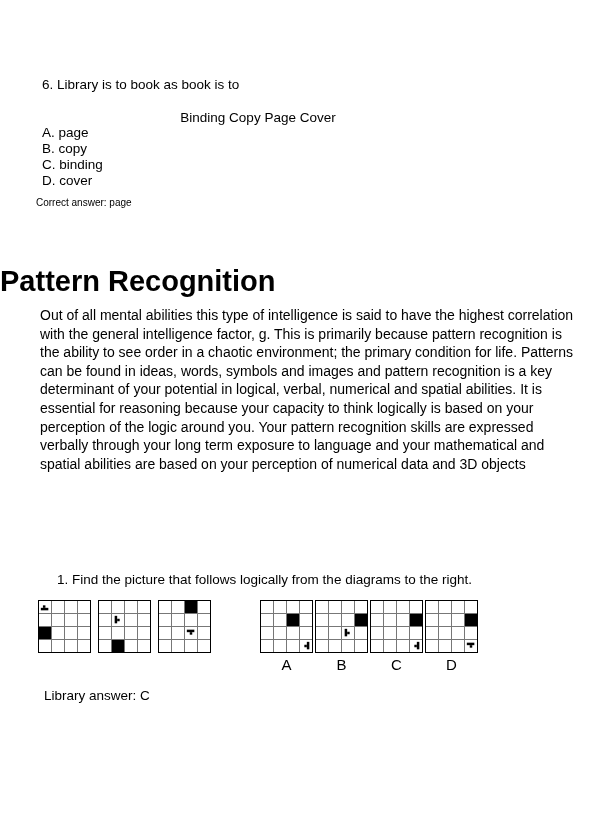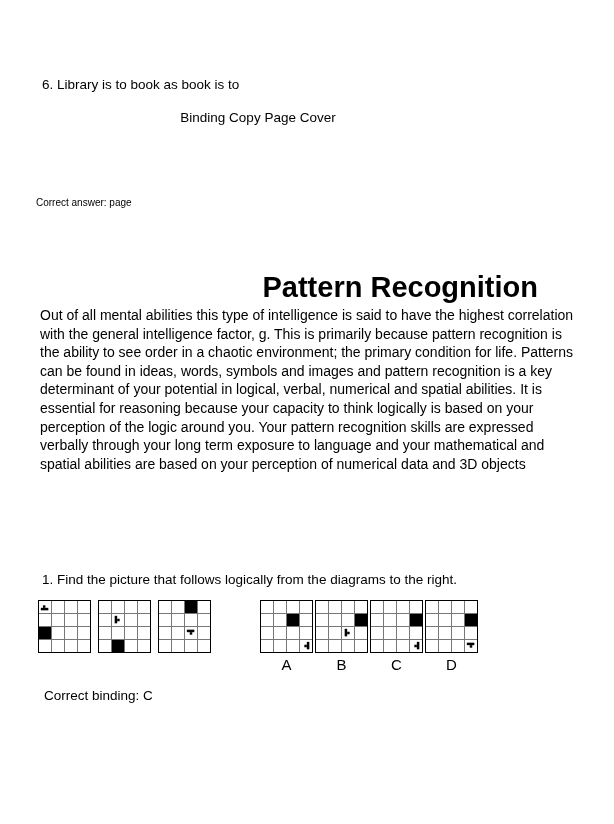--- a/index.html
+++ b/index.html
@@ -4,26 +4,26 @@
 <style>
   html,body{margin:0;padding:0;background:#ffffff;}
   body{font-family:"Liberation Sans","DejaVu Sans",sans-serif;color:#000;}
   .page{position:relative;width:614px;height:824px;background:#fff;overflow:hidden;margin-top:43px;}
 
   .q6-prompt{position:absolute;left:42px;top:34px;font-size:13.5px;}
   .word-bank{position:absolute;left:0;top:67px;width:516px;text-align:center;font-size:13.5px;}
   .q6-options{position:absolute;left:42px;top:82px;font-size:13.5px;line-height:16px;}
   .q6-correct{position:absolute;left:36px;top:154px;font-size:10px;}
 
-  .section-title{position:absolute;left:0;top:228px;width:538px;text-align:right;
+  .section-title{position:absolute;left:0;top:222px;width:538px;text-align:left;
                  font-size:29px;font-weight:bold;letter-spacing:0px;}
   .section-body{position:absolute;left:40px;top:263px;width:541px;
                 font-size:14px;line-height:18.6px;}
 
-  .q1-prompt{position:absolute;left:42px;top:529px;font-size:13.5px;text-align:right;}
+  .q1-prompt{position:absolute;left:57px;top:529px;font-size:13.5px;text-align:right;}
   .grids-row{position:absolute;left:38px;top:557px;display:flex;align-items:flex-start;}
   .seq-group{display:flex;gap:7px;}
   .opt-group{display:flex;gap:2px;margin-left:49px;}
   .opt-col{display:flex;flex-direction:column;align-items:center;}
   .opt-label{margin-top:3px;font-size:15px;}
 
   .pgrid{display:grid;grid-template-columns:repeat(4,12px);grid-auto-rows:12px;
          gap:1px;background:#777;border:1.6px solid #000;}
   .pgrid .cell{background:#fff;display:flex;align-items:center;justify-content:center;}
   .pgrid .cell.filled{background:#000;}
@@ -32,20 +32,26 @@
   .q1-correct{position:absolute;left:44px;top:645px;font-size:13.5px;}
 </style>
 </head>
 <body>
 
 <div class="page">
 
   <div class="q6-prompt">6. Library is to book as book is to</div>
   <div class="word-bank">Binding Copy Page Cover</div>
 
+  <div class="q6-options">
+    <div>A. page</div>
+    <div>B. copy</div>
+    <div>C. binding</div>
+    <div>D. cover</div>
+  </div>
 
   <div class="q6-correct">Correct answer: page</div>
 
   <div class="section-title">Pattern Recognition</div>
   <div class="section-body">Out of all mental abilities this type of intelligence is said to have the highest correlation with the general intelligence factor, g. This is primarily because pattern recognition is the ability to see order in a chaotic environment; the primary condition for life. Patterns can be found in ideas, words, symbols and images and pattern recognition is a key determinant of your potential in logical, verbal, numerical and spatial abilities. It is essential for reasoning because your capacity to think logically is based on your perception of the logic around you. Your pattern recognition skills are expressed verbally through your long term exposure to language and your mathematical and spatial abilities are based on your perception of numerical data and 3D objects</div>
 
   <div class="q1-prompt">1. Find the picture that follows logically from the diagrams to the right.</div>
 
   <div class="grids-row">
     <div class="seq-group">
@@ -220,15 +226,15 @@
                 <rect x="1" y="2" width="9" height="3" fill="#000000"></rect>
                 <rect x="4.5" y="5" width="3" height="3" fill="#000000"></rect>
               </svg>
             </div>
           </div>
           <div class="opt-label">D</div>
         </div>
       </div>
   </div>
 
-  <div class="q1-correct">Correct binding: C</div>
+  <div class="q1-correct">Library answer: C</div>
 
 </div>
 
 </body></html>

